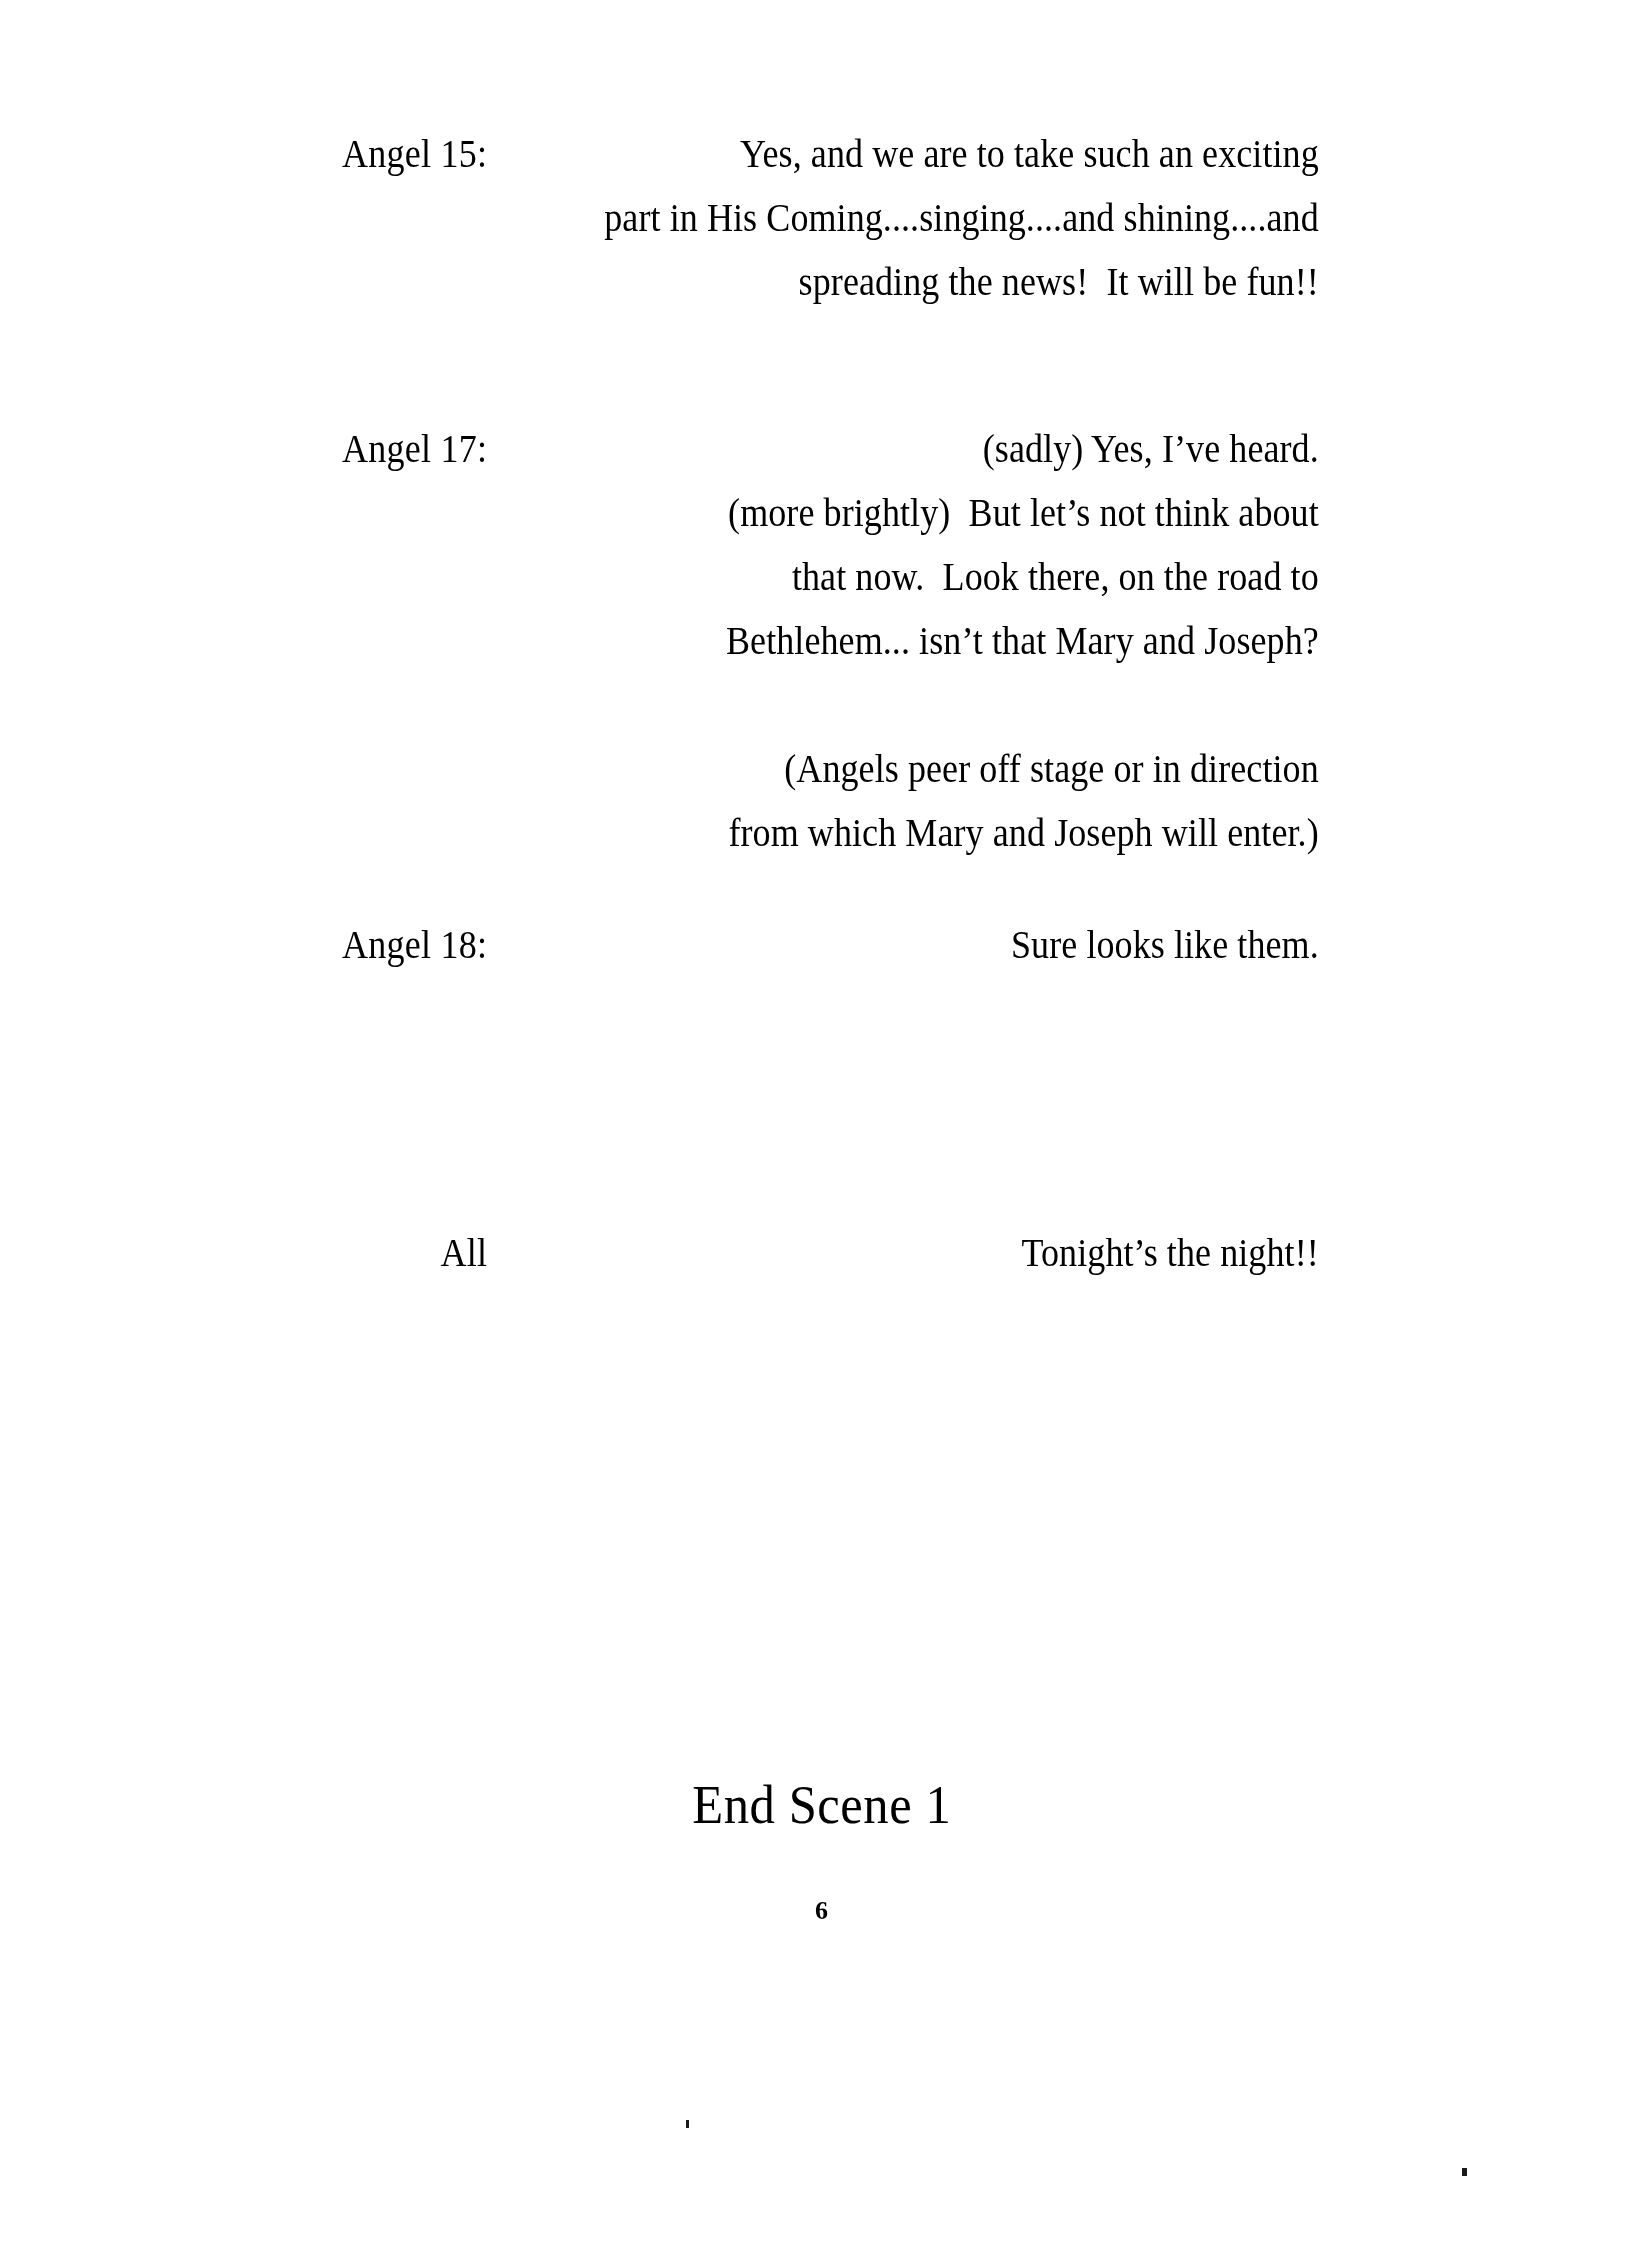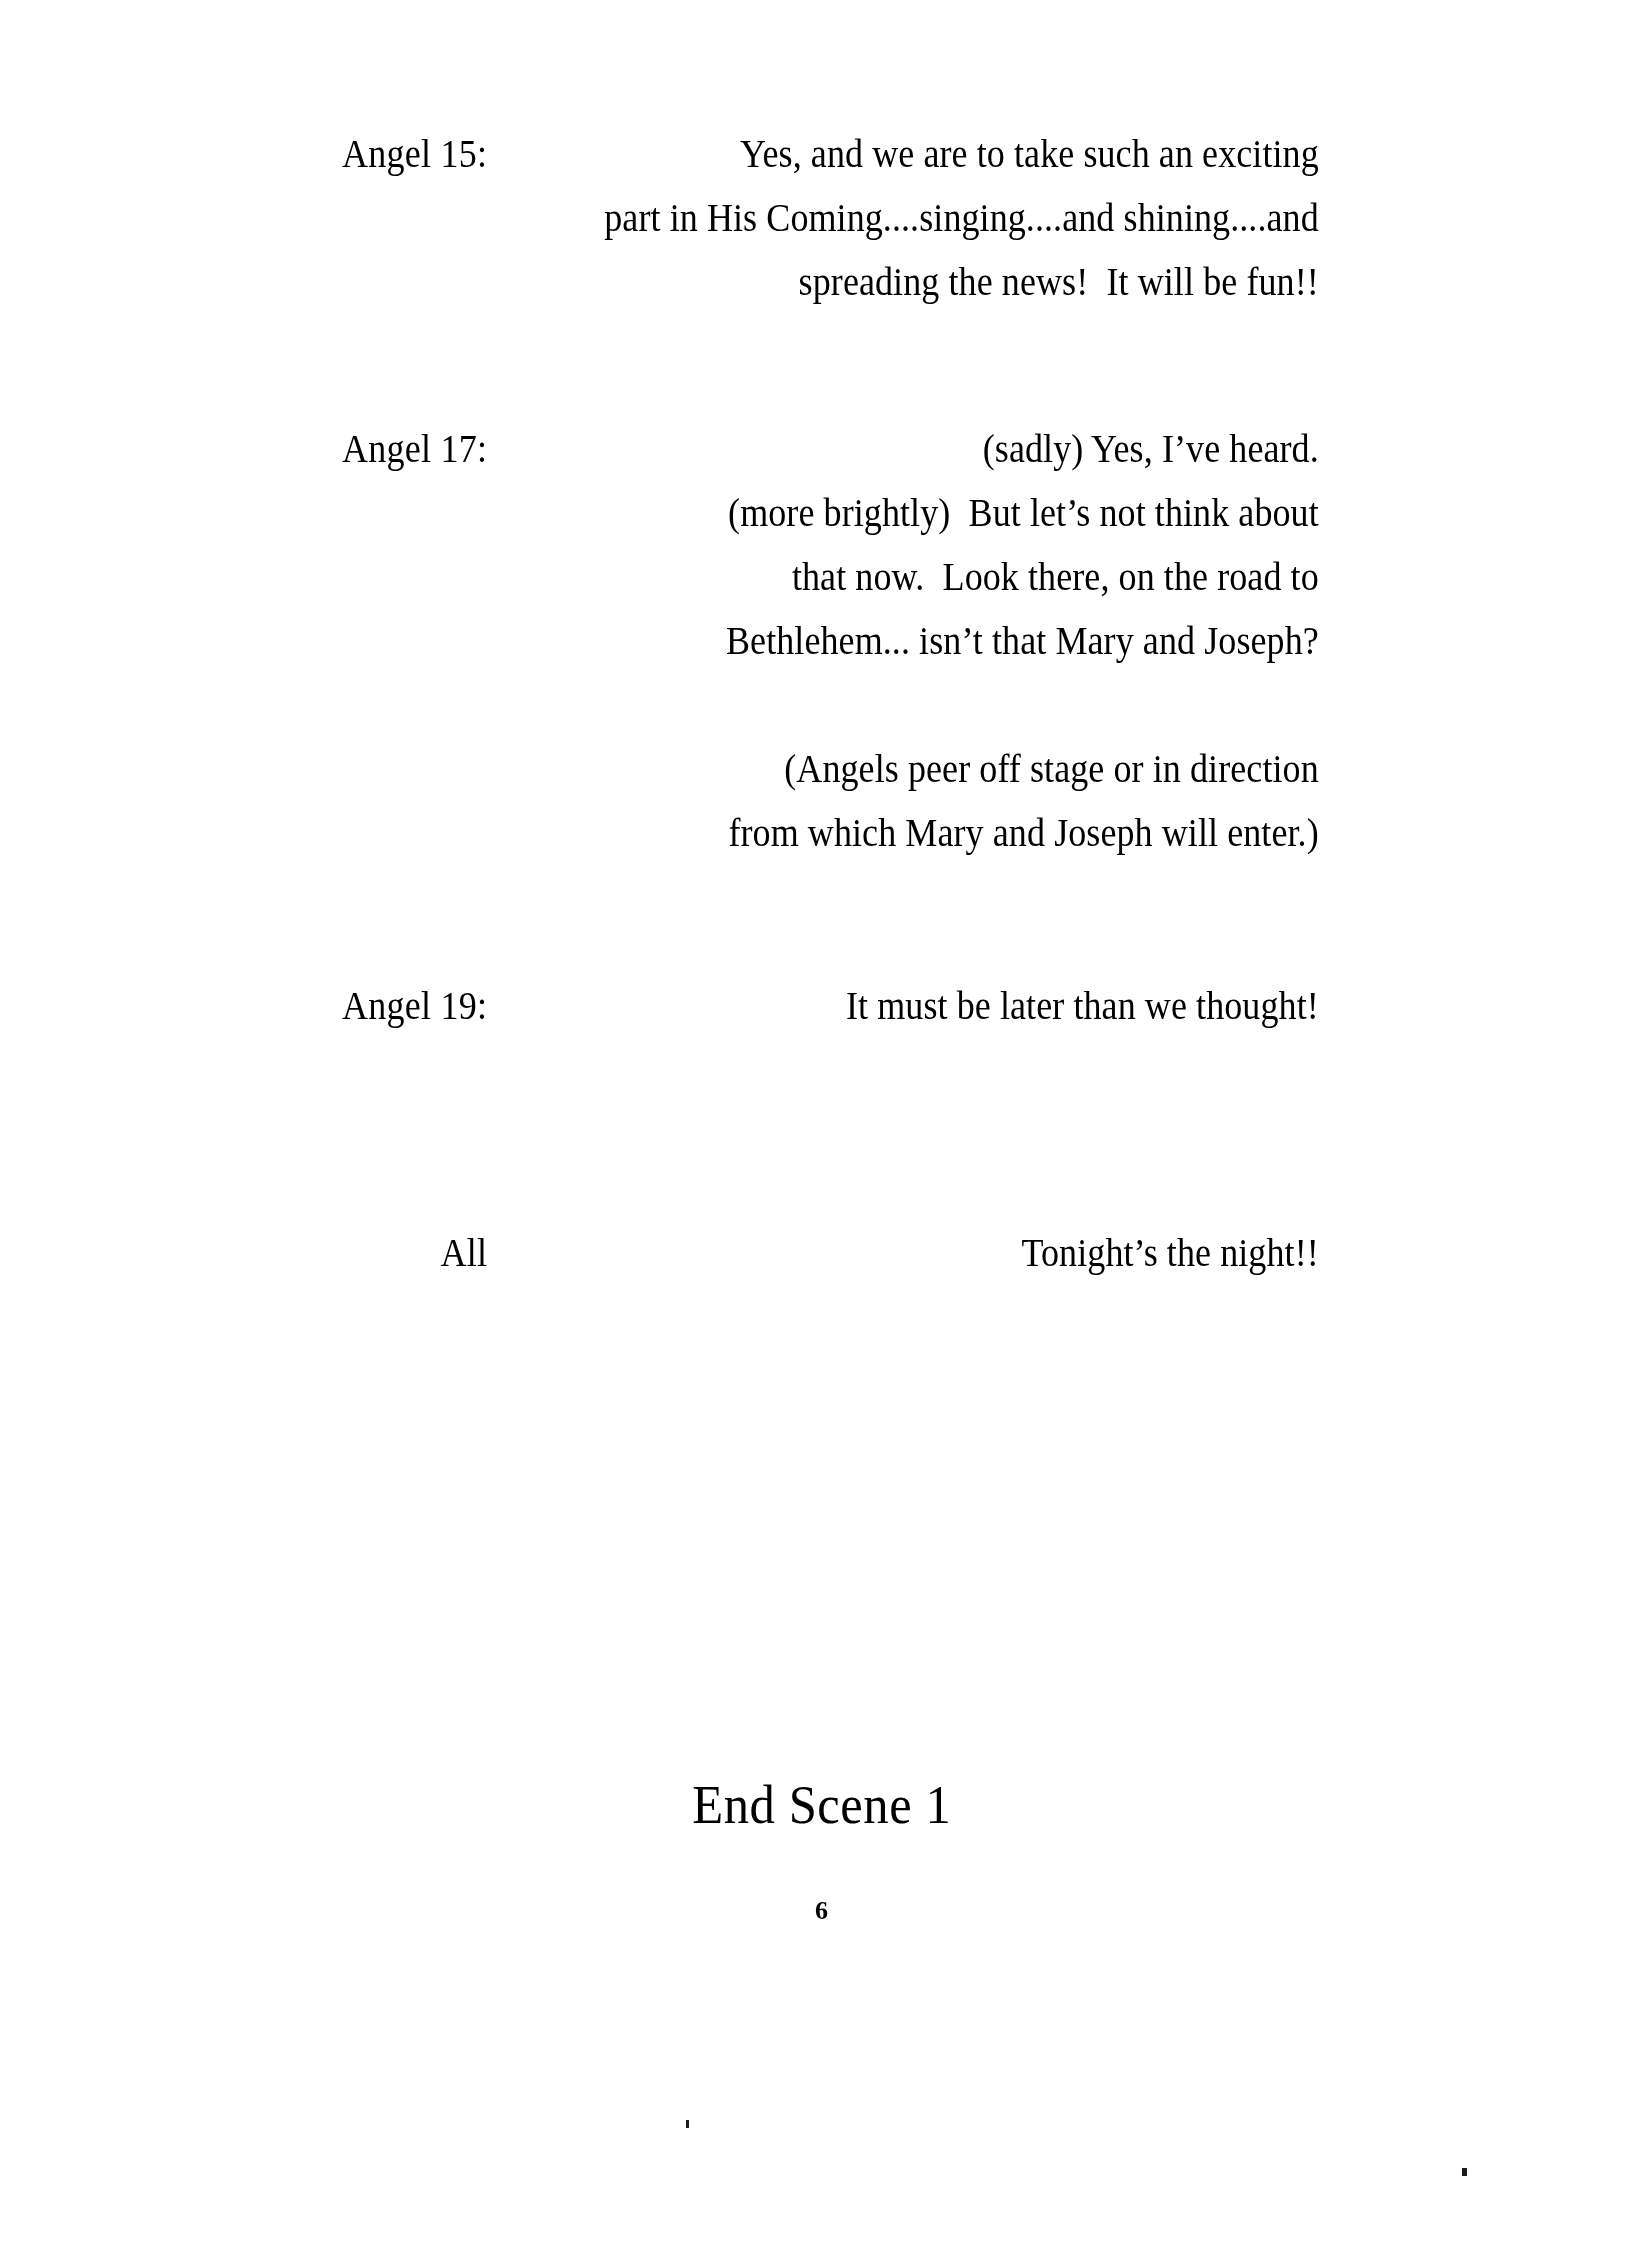--- a/index.html
+++ b/index.html
@@ -129,27 +129,27 @@
           <span class="ln">(sadly) Yes, I’ve heard.</span>
           <span class="ln">(more brightly)  But let’s not think about</span>
           <span class="ln">that now.  Look there, on the road to</span>
           <span class="ln">Bethlehem... isn’t that Mary and Joseph?</span>
           <span class="ln blank"></span>
           <span class="ln">(Angels peer off stage or in direction</span>
           <span class="ln">from which Mary and Joseph will enter.)</span>
         </div>
       </div>
       <div class="gap" style="height: 48px;"></div>
-      <div class="gap" style="height: 61px;"></div>
       <div class="cue">
-        <div class="speaker">Angel 19:</div>
+        <div class="speaker">Angel 18:</div>
         <div class="lines">
-          <span class="ln">It must be later than we thought!</span>
+          <span class="ln">Sure looks like them.</span>
         </div>
       </div>
+      <div class="gap" style="height: 61px;"></div>
       <div class="gap" style="height: 61px;"></div>
       <div class="gap" style="height: 61px;"></div>
       <div class="gap" style="height: 61px;"></div>
       <div class="cue">
         <div class="speaker">All</div>
         <div class="lines">
           <span class="ln">Tonight’s the night!!</span>
         </div>
       </div>
     </div>

